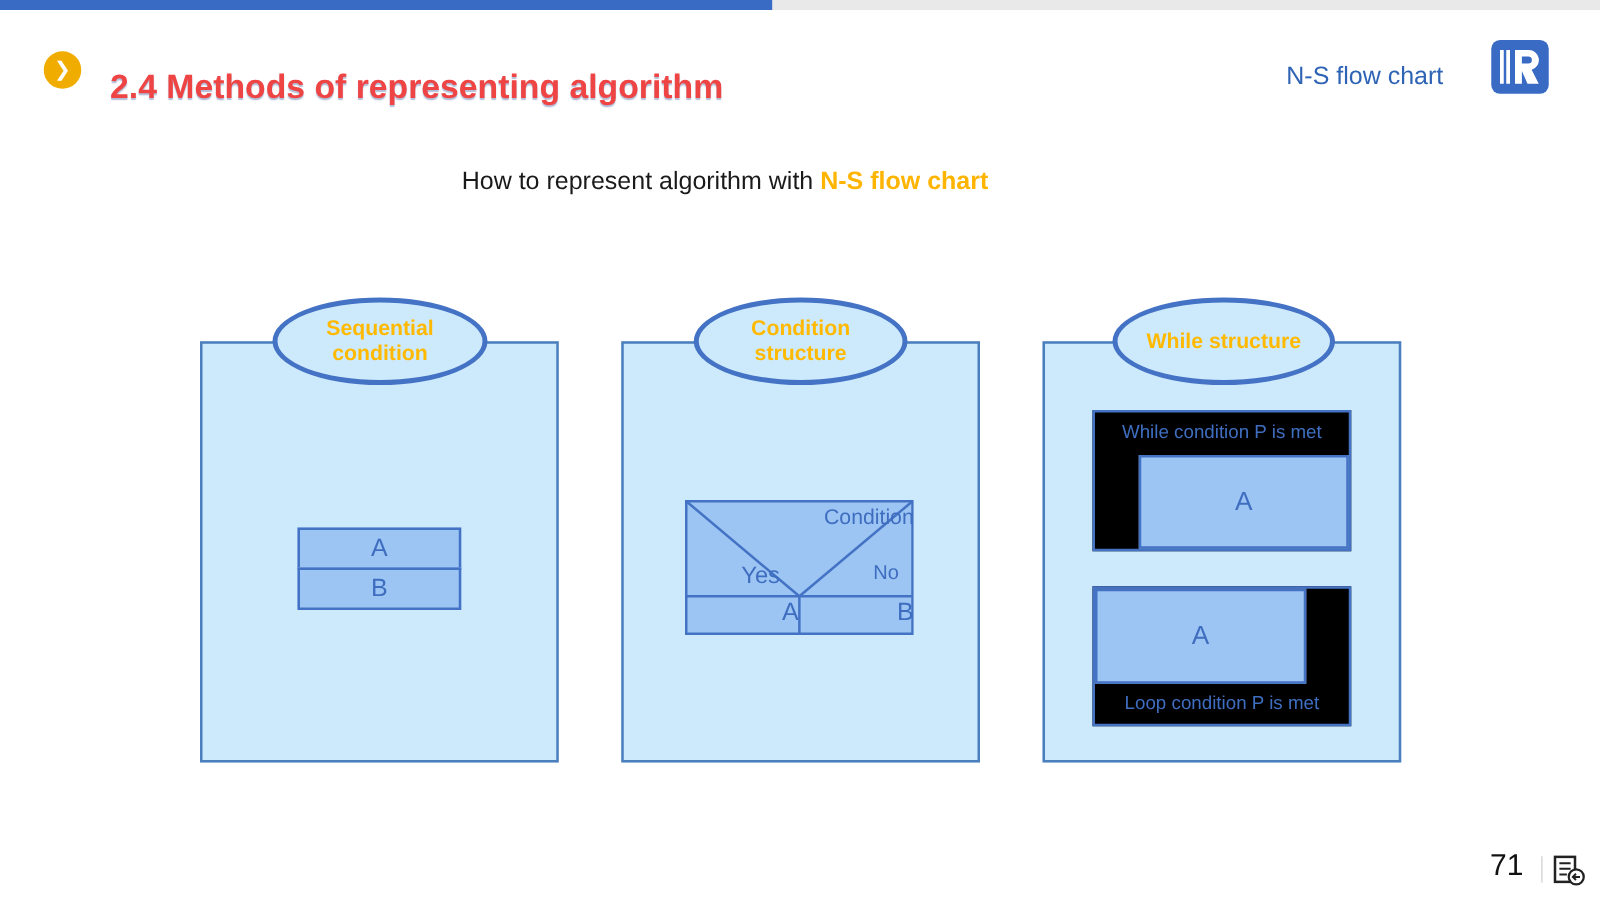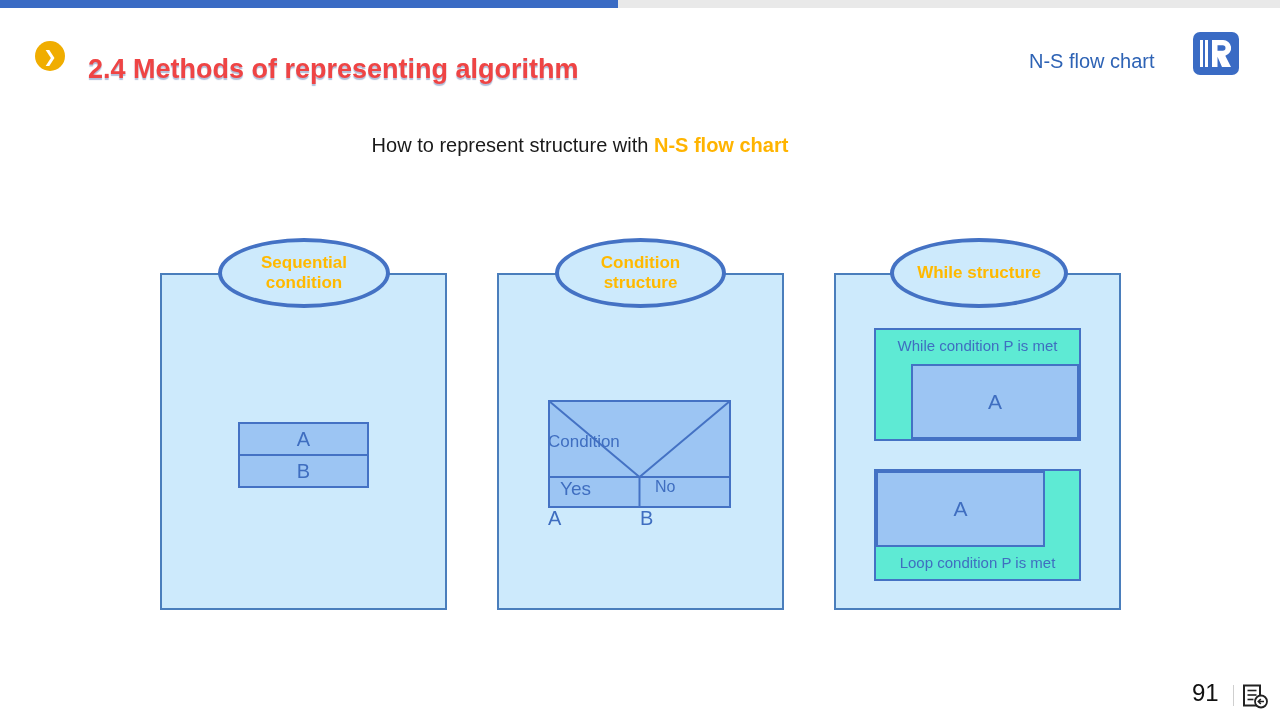--- a/index.html
+++ b/index.html
@@ -62,31 +62,31 @@
   .seq-row {
     height:34px; background:#9cc5f3; border:2px solid #4472c4; box-sizing:border-box;
     display:flex; align-items:center; justify-content:center;
     color:#3f6ec0; font-size:20px;
   }
   .seq-row + .seq-row { margin-top:-2px; }
 
   
   .sel-shape { position:absolute; left:548px; top:400px; width:183px; height:108px; }
   .sel-shape svg { position:absolute; left:0; top:0; }
-  .sel-label { position:absolute; color:#3f6ec0; text-align:left;margin-top:28px; }
+  .sel-label { position:absolute; color:#3f6ec0; text-align:right; }
   .sel-condition { left:0; top:4px; width:100%; font-size:17px; }
   .sel-yes { left:12px; top:50px; width:64px; font-size:19px; }
   .sel-no  { right:12px; top:50px; width:64px; font-size:16px; }
   .sel-a { left:0px; top:79px; width:91px; font-size:20px; }
   .sel-b { left:92px; top:79px; width:91px; font-size:20px; }
 
   
   .loop-outer {
     position:absolute; left:874px; width:207px;
-    background:#5eead4; border:2px solid #4472c4; box-sizing:border-box;
+    background:#000000; border:2px solid #4472c4; box-sizing:border-box;
   }
   .loop-while { top:328px; height:113px; }
   .loop-until { top:469px; height:112px; }
   .loop-caption {
     position:absolute; left:0; width:100%; text-align:center;
     color:#3f6ec0; font-size:15px; white-space:nowrap;
   }
   .while-caption { top:7px; }
   .until-caption { bottom:8px; }
   .loop-inner {
@@ -115,21 +115,21 @@
 <div class="corner-label">N-S flow chart</div>
 <svg class="ns-logo" viewBox="0 0 48 45">
   <rect x="1" y="1" width="46" height="43" rx="7" fill="#3a6bc4"></rect>
   <rect x="8" y="9" width="3" height="27" fill="#ffffff"></rect>
   <rect x="13" y="9" width="3" height="27" fill="#ffffff"></rect>
   <path fill="#ffffff" fill-rule="evenodd" d="M20,9 h11 a8,8 0 0 1 2.3,15.7 L39,36 h-9 L25.5,25.8 V36 H20 z
            M25.5,14.2 V19.8 h5.2 a2.8,2.8 0 0 0 0,-5.6 z"></path>
 </svg>
 
 <div class="subtitle">
-  <span>How to represent structure with </span><span class="hl">N-S flow chart</span>
+  <span>How to represent algorithm with </span><span class="hl">N-S flow chart</span>
 </div>
 
 <div class="panel p1"></div>
 <div class="panel p2"></div>
 <div class="panel p3"></div>
 
 <div class="bubble b1">Sequential condition</div>
 <div class="bubble b2">Condition structure</div>
 <div class="bubble b3">While structure</div>
 
@@ -156,21 +156,21 @@
 <div class="loop-outer loop-while">
   <div class="loop-caption while-caption">While condition P is met</div>
   <div class="loop-inner while-inner">A</div>
 </div>
 
 <div class="loop-outer loop-until">
   <div class="loop-inner until-inner">A</div>
   <div class="loop-caption until-caption">Loop condition P is met</div>
 </div>
 
-<div class="page-number">91</div>
+<div class="page-number">71</div>
 <div class="footer-divider"></div>
 <svg class="return-icon" viewBox="0 0 28 27">
   <rect x="3" y="2.5" width="16" height="20" fill="#ffffff" stroke="#222222" stroke-width="2"></rect>
   <line x1="6.5" y1="7.5" x2="15.5" y2="7.5" stroke="#222222" stroke-width="1.6"></line>
   <line x1="6.5" y1="12" x2="15.5" y2="12" stroke="#222222" stroke-width="1.6"></line>
   <line x1="6.5" y1="16.5" x2="12.5" y2="16.5" stroke="#222222" stroke-width="1.6"></line>
   <circle cx="20" cy="18.5" r="6" fill="#ffffff" stroke="#222222" stroke-width="1.8"></circle>
   <path d="M23,18.5 H17.5 M19.8,16 L17.3,18.5 l2.5,2.5" fill="none" stroke="#222222" stroke-width="1.6"></path>
 </svg>
 

